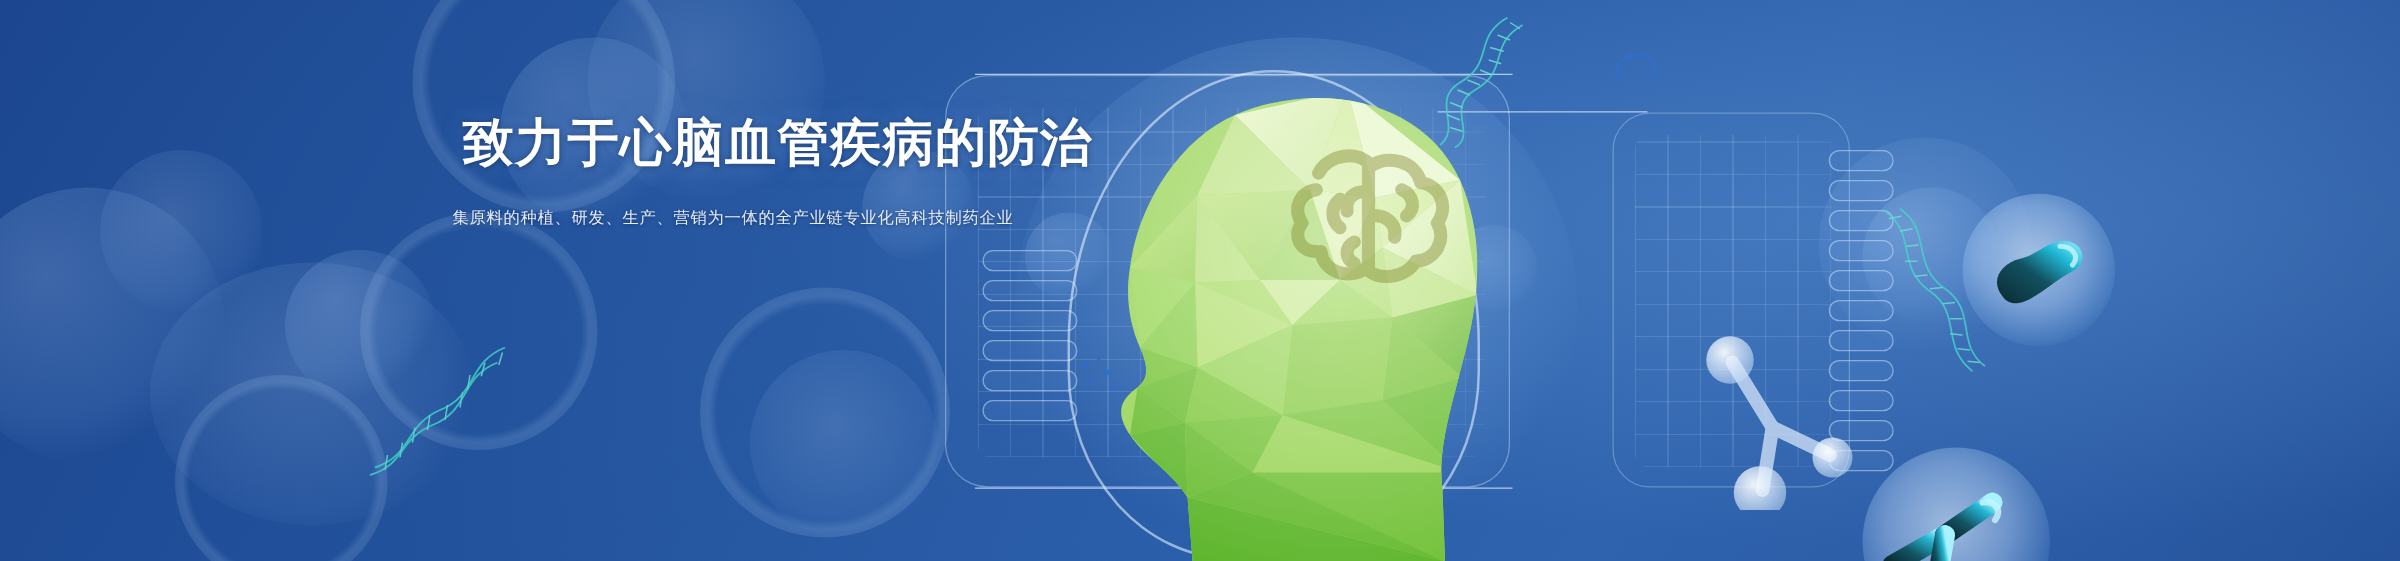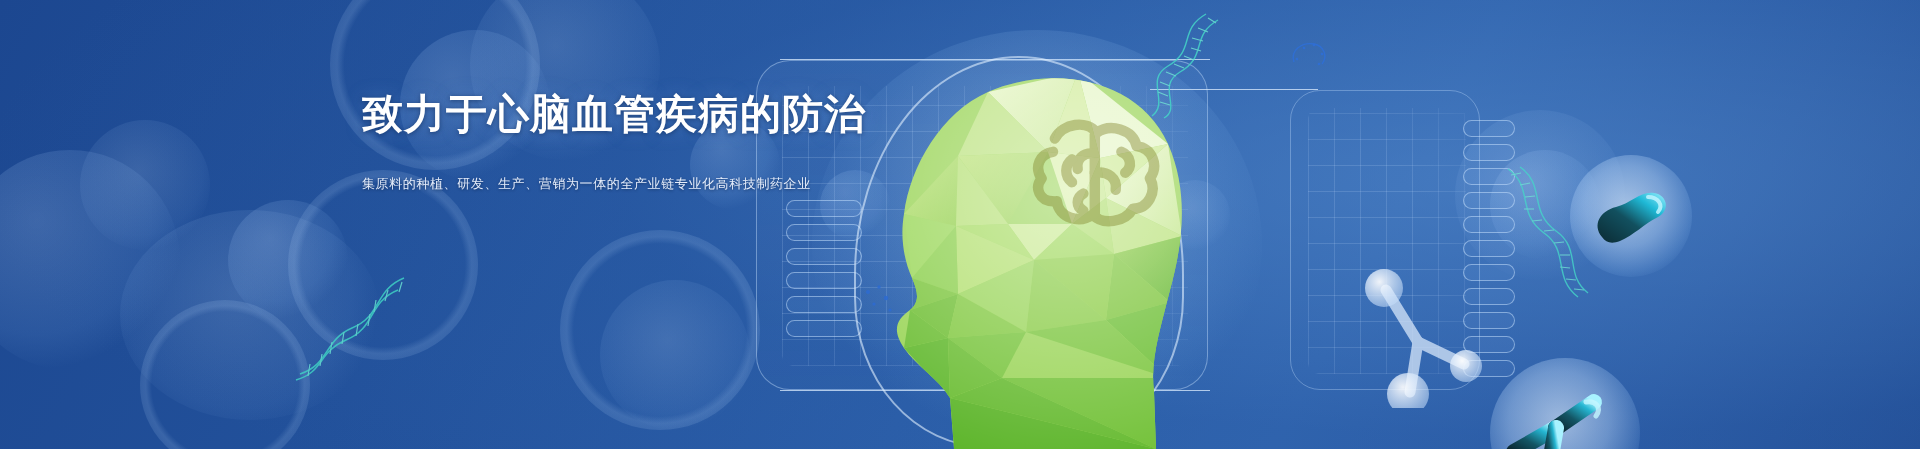--- a/index.html
+++ b/index.html
@@ -17,28 +17,29 @@
   .bk{background:radial-gradient(circle at 35% 32%,rgba(190,218,255,.20),rgba(150,195,250,.10) 55%,rgba(120,175,240,0) 72%);}
   .bk-ring{background:radial-gradient(circle at 50% 50%,rgba(255,255,255,0) 61%,rgba(190,220,255,.16) 66%,rgba(190,220,255,.07) 80%,rgba(0,0,0,0) 88%);}
   .bk-soft{background:radial-gradient(circle at 45% 40%,rgba(205,228,255,.16),rgba(160,200,250,.07) 60%,rgba(0,0,0,0) 75%);}
 
   
   .copy{position:absolute;left:362px;top:92px;width:520px;}
   .title-1{
     font-size:41px;line-height:1.12;font-weight:bold;color:#ffffff;
     letter-spacing:1px;white-space:nowrap;
     text-shadow:0 1px 5px rgba(8,30,70,.55),0 0 18px rgba(120,170,235,.35);
+    text-align:center;
   }
   .title-2{
     margin-top:9px;font-size:35px;line-height:1.14;color:#a9da5f;
     letter-spacing:2px;white-space:nowrap;
     text-shadow:0 1px 5px rgba(10,34,74,.5);
   }
   .tagline{
-    margin-top:36px;font-size:13px;line-height:1.5;color:#eef4ff;
+    margin-top:26px;font-size:13px;line-height:1.5;color:#eef4ff;
     letter-spacing:.6px;white-space:nowrap;opacity:.96;
     text-shadow:0 1px 3px rgba(8,28,64,.6);
   }
 
   
   .hud{position:absolute;left:756px;top:60px;width:452px;height:330px;}
   .hud-frame{
     position:absolute;inset:0;border:1px solid rgba(205,228,255,.42);
     border-radius:34px;
     background:linear-gradient(180deg,rgba(150,195,250,.07),rgba(150,195,250,.02));

